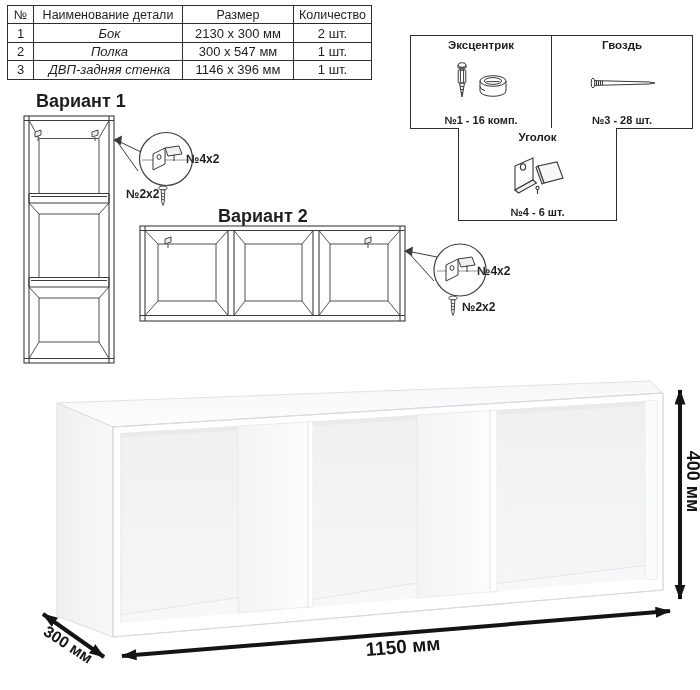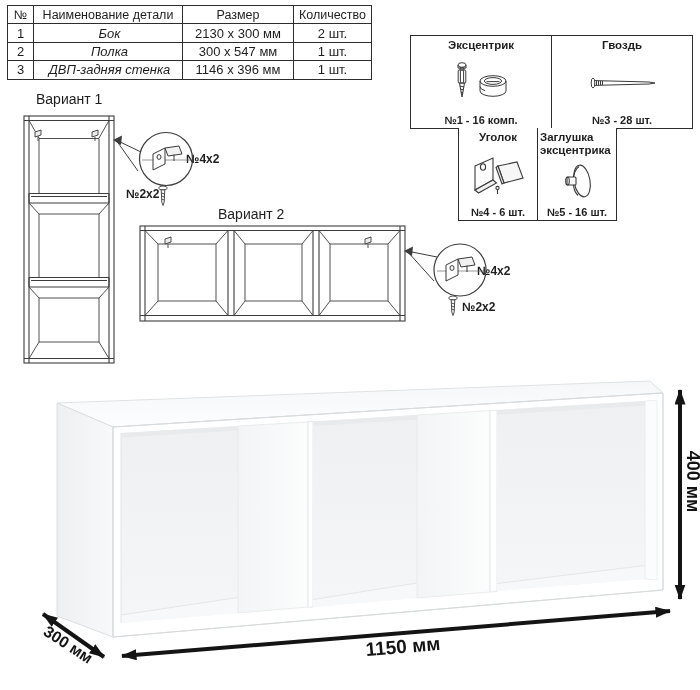--- a/index.html
+++ b/index.html
@@ -19,29 +19,29 @@
   }
   .parts th{font-size:12.5px;}
   .parts td.name{text-align:center;padding-left:6px;font-style:italic;}
   
   .hwbox{position:absolute;display:flex;border:1.6px solid #2c2c2c;box-sizing:border-box;background:#fff;}
   .hw1{left:410px;top:35px;width:283px;height:94px;}
   .hw2{left:458px;top:128px;width:159px;height:93px;border-top:none;}
   .hwcell{
     flex:1;border-left:1.6px solid #2c2c2c;box-sizing:border-box;
     display:flex;flex-direction:column;align-items:center;justify-content:space-between;
-    padding:3px 2px 2px 2px;min-width:0;
+    padding:3px 2px 2px 2px;text-align:center;min-width:0;
   }
   .hwcell:first-child{border-left:none;}
   .hwtitle{font-weight:bold;font-size:11.5px;line-height:1.12;}
   .hwcount{font-weight:bold;font-size:11px;white-space:nowrap;}
   .hwicon{flex:1;display:flex;align-items:center;justify-content:center;}
   
   .lbl{position:absolute;white-space:nowrap;}
-  .vtitle{font-weight:normal;font-size:14px;}
+  .vtitle{font-weight:bold;font-size:18px;}
   .co-lbl{font-weight:bold;font-size:12px;}
   .dim{font-weight:bold;font-size:18px;color:#141414;text-align:center;}
   #dim-width{left:333px;top:636px;width:140px;font-size:19px;transform:rotate(-4.8deg);}
   #dim-height{left:650px;top:471px;width:84px;transform:rotate(90deg);}
   #dim-depth{left:26px;top:636px;width:84px;font-size:16px;transform:rotate(33deg);}
   svg.layer{position:absolute;left:0;pointer-events:none;}
   #lineart{top:0;}
   #shelf3d{top:370px;}
 </style>
 </head>
@@ -126,32 +126,20 @@
         <ellipse cx="14" cy="14" rx="2.6" ry="3.2"></ellipse>
         <polygon points="6,37 24,27 27.5,30 9.5,40" fill="#f0f0f0"></polygon>
         <polygon points="29,13 48,9 54,25 35,30" fill="#f7f7f7"></polygon>
         <polygon points="29,13 35,30 33,31 27,14.5" fill="#e8e8e8"></polygon>
         <circle cx="28.5" cy="35" r="1.6"></circle>
         <line x1="28.5" y1="36.6" x2="28.5" y2="41"></line>
       </svg>
     </div>
     <div class="hwcount">№4 - 6 шт.</div>
   </div>
-  <div class="hwcell">
-    <div class="hwtitle">Заглушка эксцентрика</div>
-    <div class="hwicon">
-      <svg width="44" height="42" viewBox="0 0 44 42" fill="none" stroke="#3a3a3a" stroke-width="1.1">
-        <ellipse cx="27" cy="21" rx="8" ry="16" transform="rotate(-10 27 21)"></ellipse>
-        <path d="M24,6.5 a9,16 0 0 0 -1,29"></path>
-        <rect x="12" y="17" width="9" height="8" rx="1" fill="#fdfdfd"></rect>
-        <ellipse cx="12.5" cy="21" rx="1.8" ry="4"></ellipse>
-      </svg>
-    </div>
-    <div class="hwcount">№5 - 16 шт.</div>
-  </div>
 </div>
 
 <div class="lbl vtitle" style="left:36px;top:91px;">Вариант 1</div>
 <div class="lbl vtitle" style="left:218px;top:206px;">Вариант 2</div>
 
 <div class="lbl co-lbl" style="left:186px;top:152px;">№4х2</div>
 <div class="lbl co-lbl" style="left:126px;top:187px;">№2х2</div>
 <div class="lbl co-lbl" style="left:477px;top:264px;">№4х2</div>
 <div class="lbl co-lbl" style="left:462px;top:300px;">№2х2</div>
 

